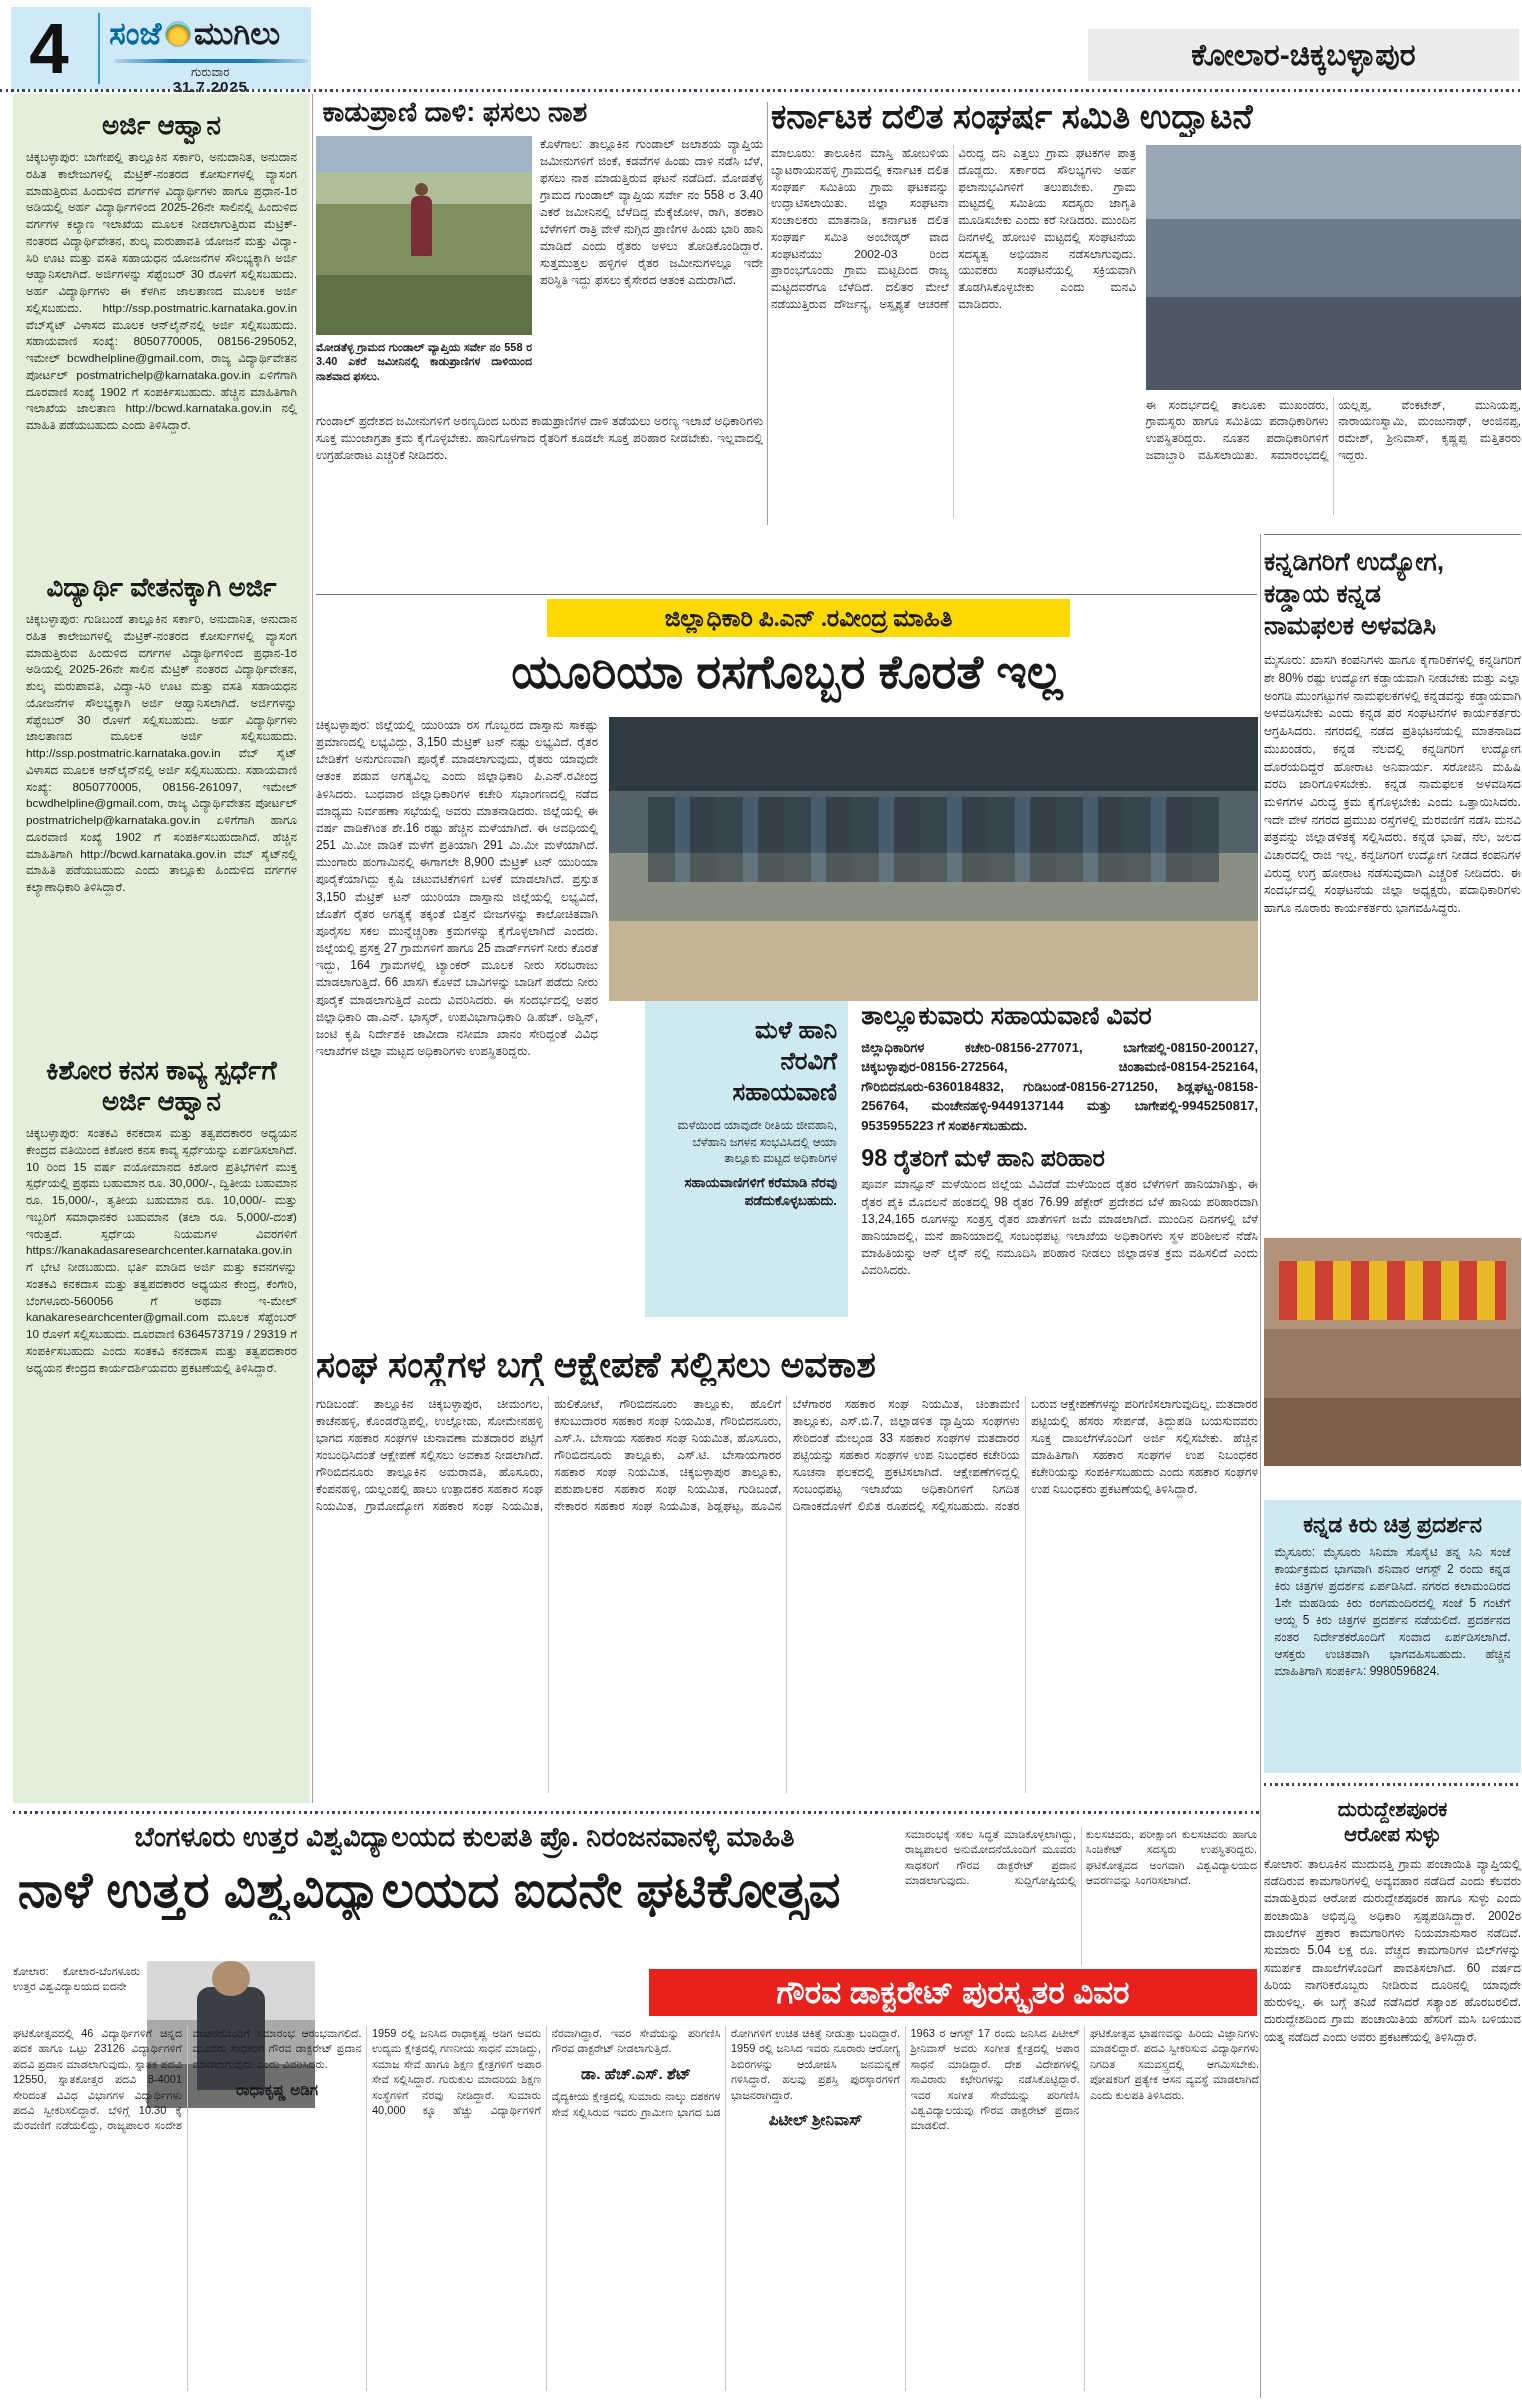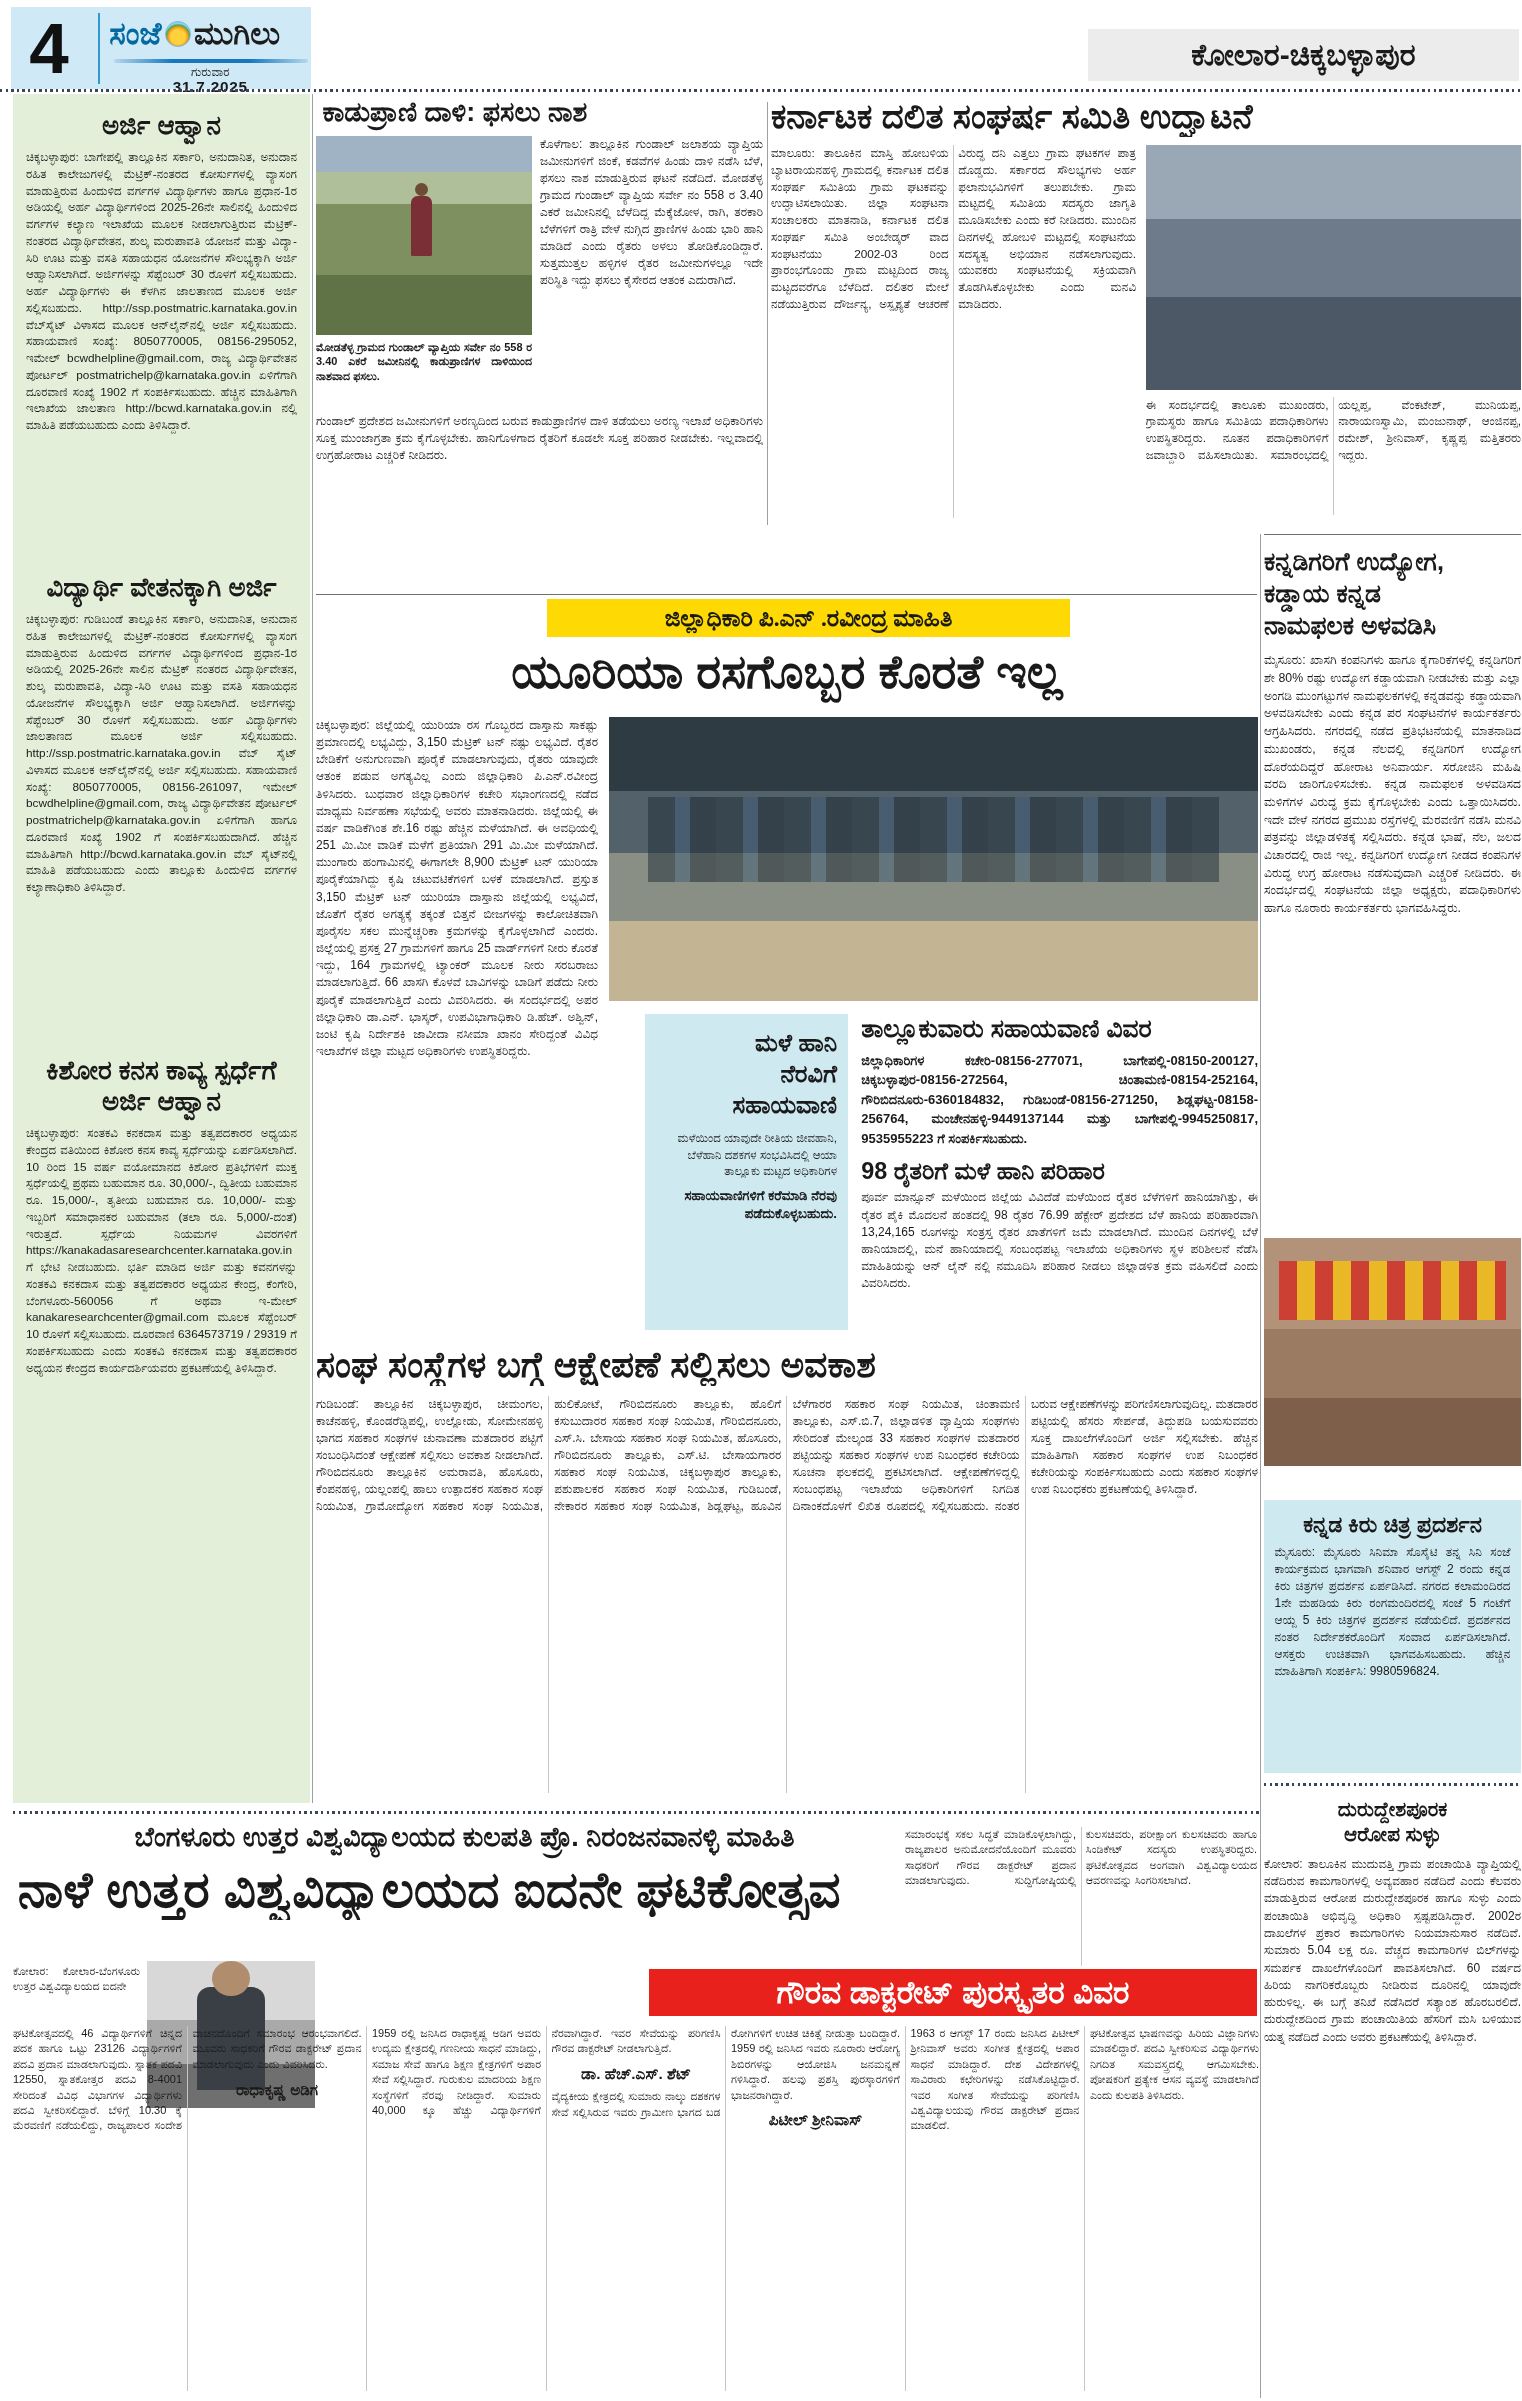--- a/index.html
+++ b/index.html
@@ -67,21 +67,21 @@
   .u-kicker{position:absolute;left:231px;top:0;width:523px;background:#ffd903;
      font-size:23.4px;font-weight:bold;text-align:center;padding:5.6px 0;font-family:Liberation Serif, serif;}
   .u-title{position:absolute;left:0;top:45px;width:100%;text-align:center;
      font-size:47px;font-weight:bold;white-space:nowrap;}
   .u-main{position:absolute;left:0;top:118px;width:100%;display:flex;gap:11.3px;}
   .u-left{width:282px;flex:none;font-size:12px;line-height:1.43;height:615px;overflow:hidden;}
   .u-right{flex:1;}
   .meeting-photo{height:284px;background:linear-gradient(180deg,#2e3b42 0 26%,#53616b 26% 48%,#8a8f86 48% 72%,#c3b493 72% 100%);}
   .meet-fig{position:absolute;top:28%;left:6%;width:88%;height:30%;
      background:repeating-linear-gradient(90deg,#1d2b33 0 27.4px,#3c5a74 27.4px 42px,#16222b 42px 68px);opacity:.5;}
-  .u-sub{display:flex;gap:13px;margin-top:13px;}
+  .u-sub{display:flex;gap:13px;}
   .rainbox{width:203px;flex:none;background:#cfe9f1;box-sizing:border-box;
      padding:13px 11.3px;text-align:right;height:316px;overflow:hidden;margin-left:36px;}
   .rainbox .big{font-size:24px;font-weight:bold;line-height:1.3;}
   .rainbox .small{font-size:11.7px;line-height:1.4;margin-top:9.7px;}
   .rainbox .tail{font-size:13.3px;font-weight:bold;line-height:1.35;margin-top:8px;}
   .helpwrap{flex:1;}
   .help-title{font-size:25px;font-weight:bold;}
   .help-body{font-size:13px;font-weight:bold;line-height:1.5;margin-top:6.5px;}
   .relief-title{font-size:23.4px;font-weight:bold;margin-top:9.7px;}
   .relief-body{font-size:12px;line-height:1.42;margin-top:4.8px;height:127px;overflow:hidden;}
@@ -206,21 +206,21 @@
     <div class="u-left just">ಚಿಕ್ಕಬಳ್ಳಾಪುರ: ಜಿಲ್ಲೆಯಲ್ಲಿ ಯುರಿಯಾ ರಸ ಗೊಬ್ಬರದ ದಾಸ್ತಾನು ಸಾಕಷ್ಟು ಪ್ರಮಾಣದಲ್ಲಿ ಲಭ್ಯವಿದ್ದು, 3,150 ಮೆಟ್ರಿಕ್ ಟನ್ ನಷ್ಟು ಲಭ್ಯವಿದೆ. ರೈತರ ಬೇಡಿಕೆಗೆ ಅನುಗುಣವಾಗಿ ಪೂರೈಕೆ ಮಾಡಲಾಗುವುದು, ರೈತರು ಯಾವುದೇ ಆತಂಕ ಪಡುವ ಅಗತ್ಯವಿಲ್ಲ ಎಂದು ಜಿಲ್ಲಾಧಿಕಾರಿ ಪಿ.ಎನ್.ರವೀಂದ್ರ ತಿಳಿಸಿದರು. ಬುಧವಾರ ಜಿಲ್ಲಾಧಿಕಾರಿಗಳ ಕಚೇರಿ ಸಭಾಂಗಣದಲ್ಲಿ ನಡೆದ ಮಾಧ್ಯಮ ನಿರ್ವಹಣಾ ಸಭೆಯಲ್ಲಿ ಅವರು ಮಾತನಾಡಿದರು. ಜಿಲ್ಲೆಯಲ್ಲಿ ಈ ವರ್ಷ ವಾಡಿಕೆಗಿಂತ ಶೇ.16 ರಷ್ಟು ಹೆಚ್ಚಿನ ಮಳೆಯಾಗಿದೆ. ಈ ಅವಧಿಯಲ್ಲಿ 251 ಮಿ.ಮೀ ವಾಡಿಕೆ ಮಳೆಗೆ ಪ್ರತಿಯಾಗಿ 291 ಮಿ.ಮೀ ಮಳೆಯಾಗಿದೆ. ಮುಂಗಾರು ಹಂಗಾಮಿನಲ್ಲಿ ಈಗಾಗಲೇ 8,900 ಮೆಟ್ರಿಕ್ ಟನ್ ಯುರಿಯಾ ಪೂರೈಕೆಯಾಗಿದ್ದು ಕೃಷಿ ಚಟುವಟಿಕೆಗಳಿಗೆ ಬಳಕೆ ಮಾಡಲಾಗಿದೆ. ಪ್ರಸ್ತುತ 3,150 ಮೆಟ್ರಿಕ್ ಟನ್ ಯುರಿಯಾ ದಾಸ್ತಾನು ಜಿಲ್ಲೆಯಲ್ಲಿ ಲಭ್ಯವಿದೆ, ಜೊತೆಗೆ ರೈತರ ಅಗತ್ಯಕ್ಕೆ ತಕ್ಕಂತೆ ಬಿತ್ತನೆ ಬೀಜಗಳನ್ನು ಕಾಲೋಚಿತವಾಗಿ ಪೂರೈಸಲ ಸಕಲ ಮುನ್ನೆಚ್ಚರಿಕಾ ಕ್ರಮಗಳನ್ನು ಕೈಗೊಳ್ಳಲಾಗಿದೆ ಎಂದರು. ಜಿಲ್ಲೆಯಲ್ಲಿ ಪ್ರಸಕ್ತ 27 ಗ್ರಾಮಗಳಿಗೆ ಹಾಗೂ 25 ವಾರ್ಡ್‌ಗಳಿಗೆ ನೀರು ಕೊರತೆ ಇದ್ದು, 164 ಗ್ರಾಮಗಳಲ್ಲಿ ಟ್ಯಾಂಕರ್ ಮೂಲಕ ನೀರು ಸರಬರಾಜು ಮಾಡಲಾಗುತ್ತಿದೆ. 66 ಖಾಸಗಿ ಕೊಳವೆ ಬಾವಿಗಳನ್ನು ಬಾಡಿಗೆ ಪಡೆದು ನೀರು ಪೂರೈಕೆ ಮಾಡಲಾಗುತ್ತಿದೆ ಎಂದು ವಿವರಿಸಿದರು. ಈ ಸಂದರ್ಭದಲ್ಲಿ ಅಪರ ಜಿಲ್ಲಾಧಿಕಾರಿ ಡಾ.ಎನ್. ಭಾಸ್ಕರ್, ಉಪವಿಭಾಗಾಧಿಕಾರಿ ಡಿ.ಹೆಚ್. ಅಶ್ವಿನ್, ಜಂಟಿ ಕೃಷಿ ನಿರ್ದೇಶಕಿ ಜಾವೀದಾ ನಸೀಮಾ ಖಾನಂ ಸೇರಿದ್ದಂತೆ ವಿವಿಧ ಇಲಾಖೆಗಳ ಜಿಲ್ಲಾ ಮಟ್ಟದ ಅಧಿಕಾರಿಗಳು ಉಪಸ್ಥಿತರಿದ್ದರು.</div>
     <div class="u-right">
       <div class="photo meeting-photo">
         <div class="meet-fig"></div>
       </div>
       <div class="u-sub">
         <div class="rainbox">
           <div class="big">ಮಳೆ ಹಾನಿ</div>
           <div class="big">ನೆರವಿಗೆ</div>
           <div class="big">ಸಹಾಯವಾಣಿ</div>
-          <div class="small">ಮಳೆಯಿಂದ ಯಾವುದೇ ರೀತಿಯ ಜೀವಹಾನಿ, ಬೆಳೆಹಾನಿ ದಶಕಗಳ ಸಂಭವಿಸಿದಲ್ಲಿ ಆಯಾ ತಾಲ್ಲೂಕು ಮಟ್ಟದ ಅಧಿಕಾರಿಗಳ</div>
+          <div class="small">ಮಳೆಯಿಂದ ಯಾವುದೇ ರೀತಿಯ ಜೀವಹಾನಿ, ಬೆಳೆಹಾನಿ ಜಗಳನ ಸಂಭವಿಸಿದಲ್ಲಿ ಆಯಾ ತಾಲ್ಲೂಕು ಮಟ್ಟದ ಅಧಿಕಾರಿಗಳ</div>
           <div class="tail">ಸಹಾಯವಾಣಿಗಳಿಗೆ ಕರೆಮಾಡಿ ನೆರವು ಪಡೆದುಕೊಳ್ಳಬಹುದು.</div>
         </div>
         <div class="helpwrap">
           <div class="help-title">ತಾಲ್ಲೂಕುವಾರು ಸಹಾಯವಾಣಿ ವಿವರ</div>
           <div class="help-body just">ಜಿಲ್ಲಾಧಿಕಾರಿಗಳ ಕಚೇರಿ-08156-277071, ಬಾಗೇಪಲ್ಲಿ-08150-200127, ಚಿಕ್ಕಬಳ್ಳಾಪುರ-08156-272564, ಚಿಂತಾಮಣಿ-08154-252164, ಗೌರಿಬಿದನೂರು-6360184832, ಗುಡಿಬಂಡೆ-08156-271250, ಶಿಡ್ಲಘಟ್ಟ-08158-256764, ಮಂಚೇನಹಳ್ಳಿ-9449137144 ಮತ್ತು ಬಾಗೇಪಲ್ಲಿ-9945250817, 9535955223 ಗೆ ಸಂಪರ್ಕಿಸಬಹುದು.</div>
           <div class="relief-title">98 ರೈತರಿಗೆ ಮಳೆ ಹಾನಿ ಪರಿಹಾರ</div>
           <div class="relief-body just">ಪೂರ್ವ ಮಾನ್ಸೂನ್ ಮಳೆಯಿಂದ ಜಿಲ್ಲೆಯ ವಿವಿದೆಡೆ ಮಳೆಯಿಂದ ರೈತರ ಬೆಳೆಗಳಿಗೆ ಹಾನಿಯಾಗಿತ್ತು, ಈ ರೈತರ ಪೈಕಿ ಮೊದಲನೆ ಹಂತದಲ್ಲಿ 98 ರೈತರ 76.99 ಹೆಕ್ಟೇರ್ ಪ್ರದೇಶದ ಬೆಳೆ ಹಾನಿಯ ಪರಿಹಾರವಾಗಿ 13,24,165 ರೂಗಳನ್ನು ಸಂತ್ರಸ್ತ ರೈತರ ಖಾತೆಗಳಿಗೆ ಜಮೆ ಮಾಡಲಾಗಿದೆ. ಮುಂದಿನ ದಿನಗಳಲ್ಲಿ ಬೆಳೆ ಹಾನಿಯಾದಲ್ಲಿ, ಮನೆ ಹಾನಿಯಾದಲ್ಲಿ ಸಂಬಂಧಪಟ್ಟ ಇಲಾಖೆಯ ಅಧಿಕಾರಿಗಳು ಸ್ಥಳ ಪರಿಶೀಲನೆ ನೆಡೆಸಿ ಮಾಹಿತಿಯನ್ನು ಆನ್ ಲೈನ್ ನಲ್ಲಿ ನಮೂದಿಸಿ ಪರಿಹಾರ ನೀಡಲು ಜಿಲ್ಲಾಡಳಿತ ಕ್ರಮ ವಹಿಸಲಿದೆ ಎಂದು ವಿವರಿಸಿದರು.</div>
         </div>
       </div>
     </div>

